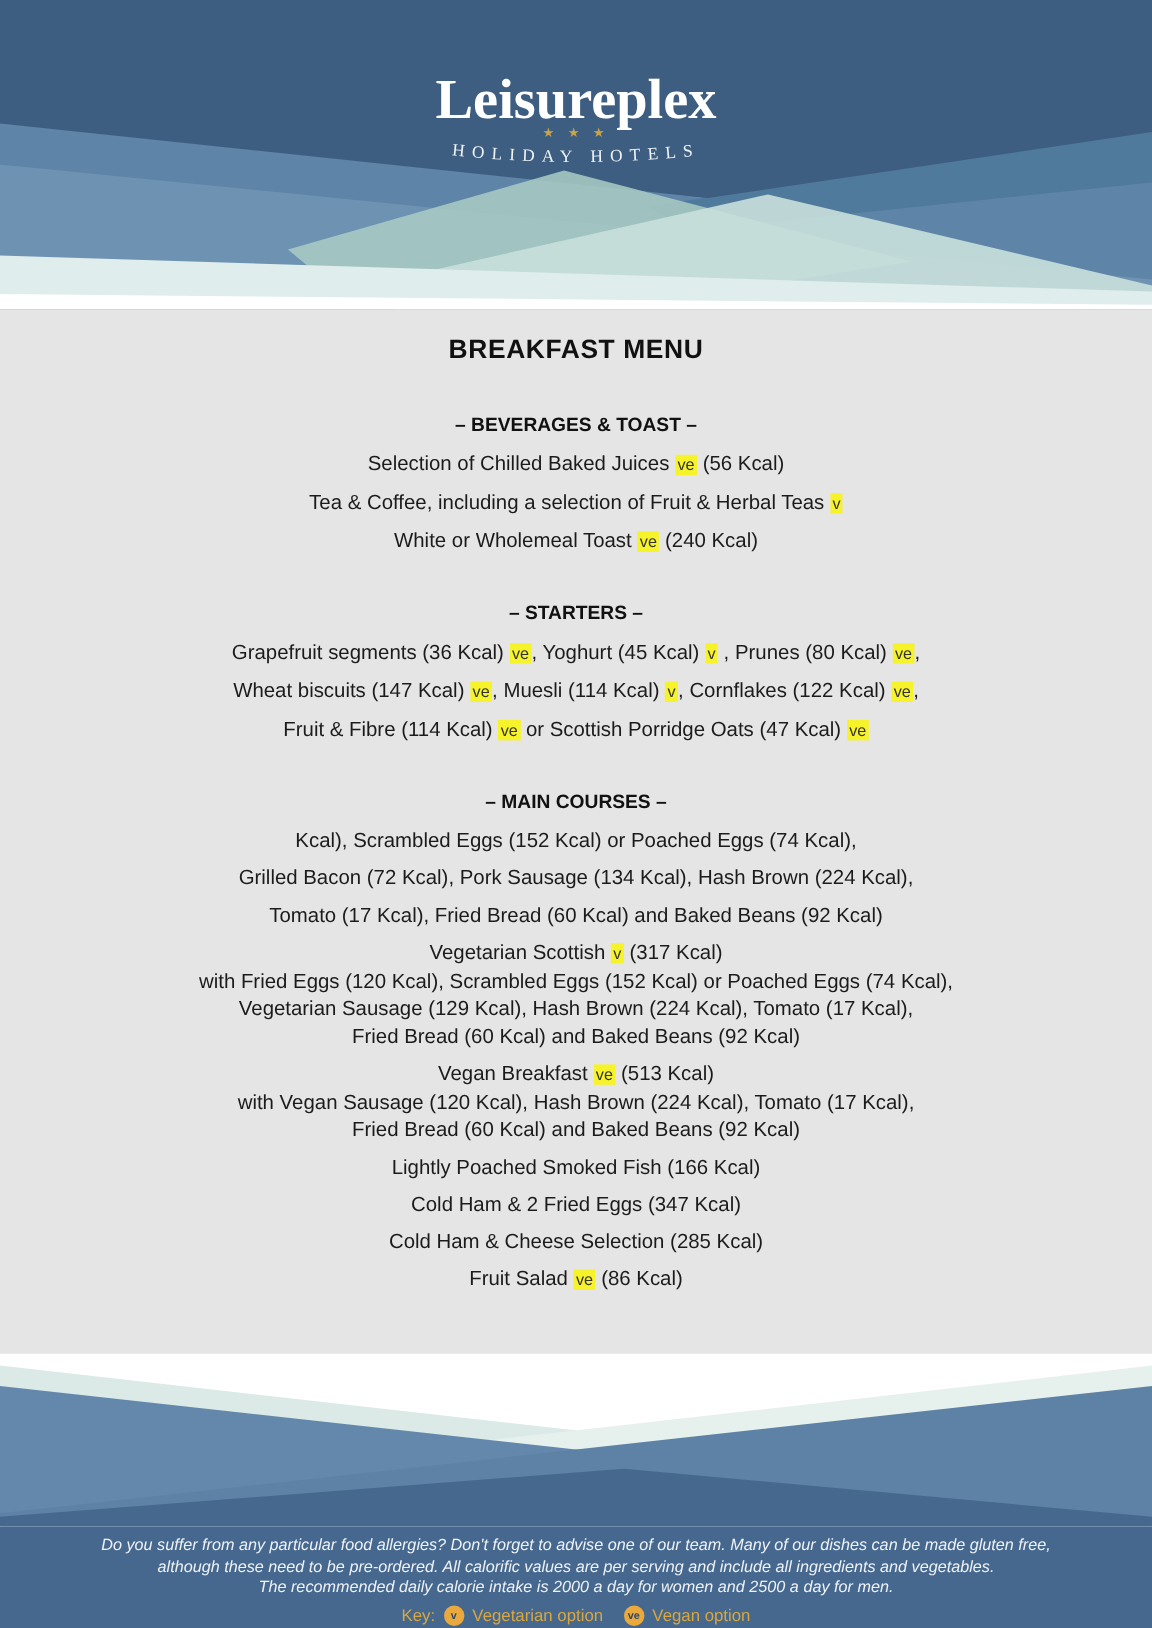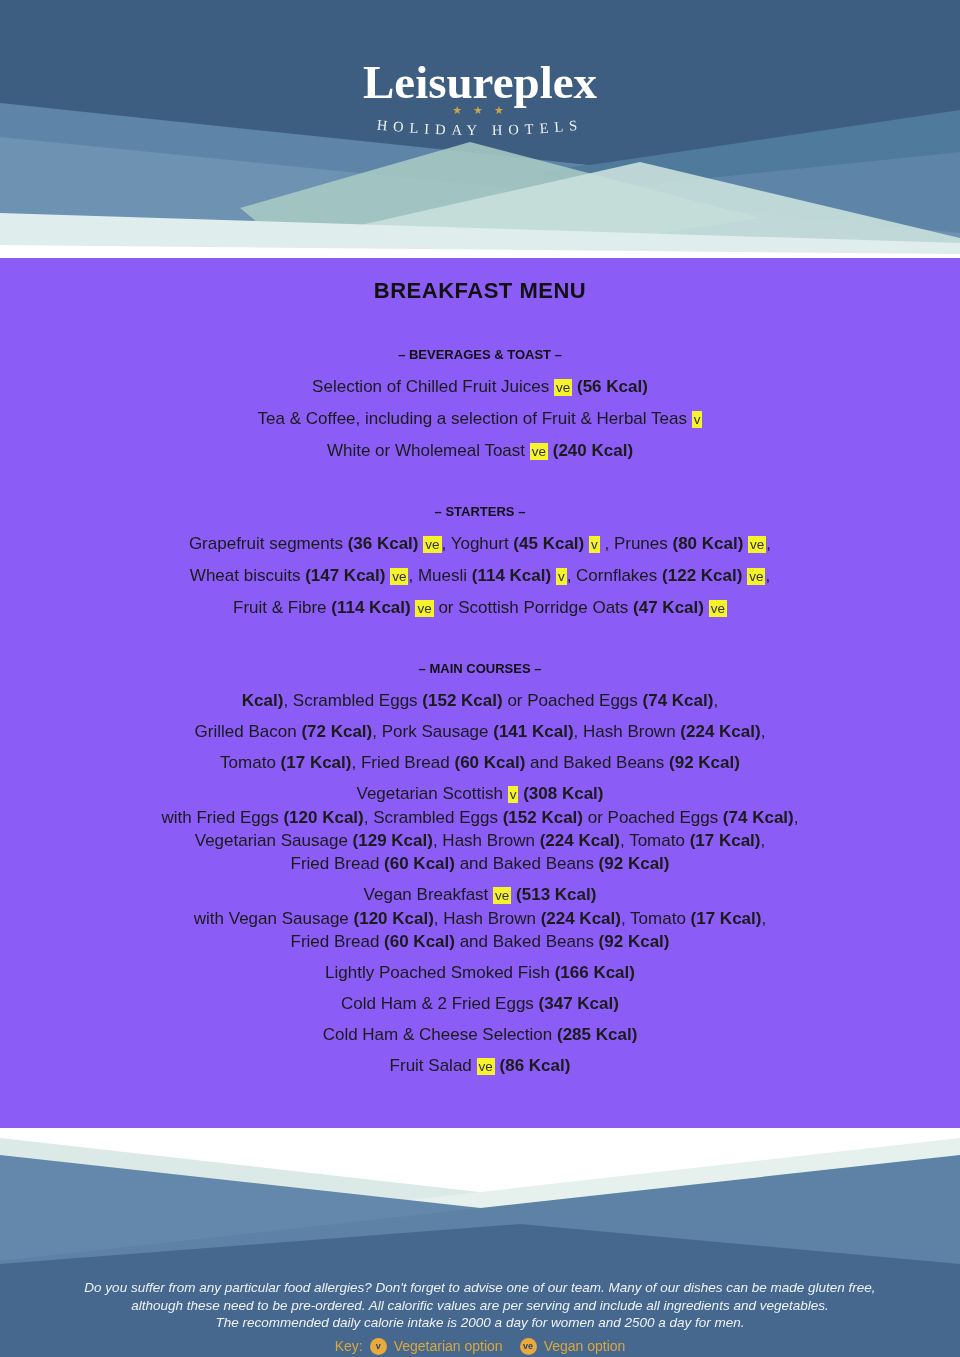--- a/index.html
+++ b/index.html
@@ -1,33 +1,33 @@
 <!DOCTYPE html>
 <html><head>
 <meta charset="utf-8">
 <style>
   html,body{margin:0;padding:0;}
   body{width:960px;font-family:"Liberation Sans",sans-serif;background:#fff;-webkit-font-smoothing:antialiased;}
-  .page{width:960px;height:1357px;position:relative;overflow:hidden;background:#8b5cf6;}
+  .page{width:960px;height:1357px;position:relative;overflow:hidden;background:#e5e5e5;}
 
   
   .header{position:relative;width:960px;height:258px;}
   .header-deco{position:absolute;inset:0;display:block;}
   .logo{position:absolute;left:50%;top:48px;transform:translateX(-50%);}
   .brand{font-family:"Liberation Serif",serif;font-weight:700;font-size:47px;fill:#ffffff;}
   .stars{font-size:11px;fill:#c9a54a;letter-spacing:4px;}
   .subtitle{font-family:"Liberation Serif",serif;font-size:14.5px;fill:#eef3f6;letter-spacing:6px;}
 
   
   .menu-body{height:870px;overflow:hidden;padding-top:10px;box-sizing:border-box;text-align:center;color:#1b1b1b;}
   h1.title{font-size:22px;line-height:30px;font-weight:bold;margin:8px 0 8px;letter-spacing:.5px;color:#111;}
-  h2.section-heading{font-size:13px;line-height:20px;font-weight:bold;margin:39px 0 10px;color:#111;}
+  h2.section-heading{font-size:16px;line-height:20px;font-weight:bold;margin:39px 0 10px;color:#111;}
   .item{margin:0 0 8px;}
   .line{line-height:23px;font-size:17px;}
-  .line .b{font-weight:bold;text-align:right;}
+  .line .b{font-weight:normal;text-align:right;}
   .line .hl{background:#f7f32a;font-size:13.5px;padding:1px 2px;color:#333;}
 
   
   .footer-deco{display:block;width:960px;height:144px;}
   .footer{width:960px;height:85px;background:#46688e;box-sizing:border-box;padding-top:7px;text-align:center;}
   .footer .disc{font-style:italic;font-size:13.5px;line-height:17.5px;color:#eef2f7;}
   .key-row{margin-top:6px;display:flex;justify-content:center;align-items:center;gap:7px;font-size:14px;color:#d9a73e;}
   .key-label{font-weight:normal;}
   .badge{display:inline-flex;align-items:center;justify-content:center;width:17px;height:17px;border-radius:50%;
          background:#e9a93c;color:#2e4768;font-size:9px;font-weight:bold;font-style:normal;}
@@ -59,21 +59,21 @@
       </text>
     </svg>
   </div>
 
   <main class="menu-body">
     <h1 class="title">BREAKFAST MENU</h1>
     <div id="menu-sections">
         <section>
           <h2 class="section-heading">– BEVERAGES &amp; TOAST –</h2>
           <div class="item">
-            <div class="line"><span>Selection of Chilled Fruit Juices </span><span class="hl">ve</span><span> </span><span class="b">(56 Kcal)</span></div>
+            <div class="line"><span>Selection of Chilled Baked Juices </span><span class="hl">ve</span><span> </span><span class="b">(56 Kcal)</span></div>
           </div>
           <div class="item">
             <div class="line"><span>Tea &amp; Coffee, including a selection of Fruit &amp; Herbal Teas </span><span class="hl">v</span></div>
           </div>
           <div class="item">
             <div class="line"><span>White or Wholemeal Toast </span><span class="hl">ve</span><span> </span><span class="b">(240 Kcal)</span></div>
           </div>
         </section>
         <section>
           <h2 class="section-heading">– STARTERS –</h2>
@@ -86,27 +86,27 @@
           <div class="item">
             <div class="line"><span>Fruit &amp; Fibre </span><span class="b">(114 Kcal)</span><span> </span><span class="hl">ve</span><span> or Scottish Porridge Oats </span><span class="b">(47 Kcal)</span><span> </span><span class="hl">ve</span></div>
           </div>
         </section>
         <section>
           <h2 class="section-heading">– MAIN COURSES –</h2>
           <div class="item">
             <div class="line"><span class="b">Kcal)</span><span>, Scrambled Eggs </span><span class="b">(152 Kcal)</span><span> or Poached Eggs </span><span class="b">(74 Kcal)</span><span>,</span></div>
           </div>
           <div class="item">
-            <div class="line"><span>Grilled Bacon </span><span class="b">(72 Kcal)</span><span>, Pork Sausage </span><span class="b">(141 Kcal)</span><span>, Hash Brown </span><span class="b">(224 Kcal)</span><span>,</span></div>
+            <div class="line"><span>Grilled Bacon </span><span class="b">(72 Kcal)</span><span>, Pork Sausage </span><span class="b">(134 Kcal)</span><span>, Hash Brown </span><span class="b">(224 Kcal)</span><span>,</span></div>
           </div>
           <div class="item">
             <div class="line"><span>Tomato </span><span class="b">(17 Kcal)</span><span>, Fried Bread </span><span class="b">(60 Kcal)</span><span> and Baked Beans </span><span class="b">(92 Kcal)</span></div>
           </div>
           <div class="item">
-            <div class="line"><span>Vegetarian Scottish </span><span class="hl">v</span><span> </span><span class="b">(308 Kcal)</span></div>
+            <div class="line"><span>Vegetarian Scottish </span><span class="hl">v</span><span> </span><span class="b">(317 Kcal)</span></div>
             <div class="line"><span>with Fried Eggs </span><span class="b">(120 Kcal)</span><span>, Scrambled Eggs </span><span class="b">(152 Kcal)</span><span> or Poached Eggs </span><span class="b">(74 Kcal)</span><span>,</span></div>
             <div class="line"><span>Vegetarian Sausage </span><span class="b">(129 Kcal)</span><span>, Hash Brown </span><span class="b">(224 Kcal)</span><span>, Tomato </span><span class="b">(17 Kcal)</span><span>,</span></div>
             <div class="line"><span>Fried Bread </span><span class="b">(60 Kcal)</span><span> and Baked Beans </span><span class="b">(92 Kcal)</span></div>
           </div>
           <div class="item">
             <div class="line"><span>Vegan Breakfast </span><span class="hl">ve</span><span> </span><span class="b">(513 Kcal)</span></div>
             <div class="line"><span>with Vegan Sausage </span><span class="b">(120 Kcal)</span><span>, Hash Brown </span><span class="b">(224 Kcal)</span><span>, Tomato </span><span class="b">(17 Kcal)</span><span>,</span></div>
             <div class="line"><span>Fried Bread </span><span class="b">(60 Kcal)</span><span> and Baked Beans </span><span class="b">(92 Kcal)</span></div>
           </div>
           <div class="item">

